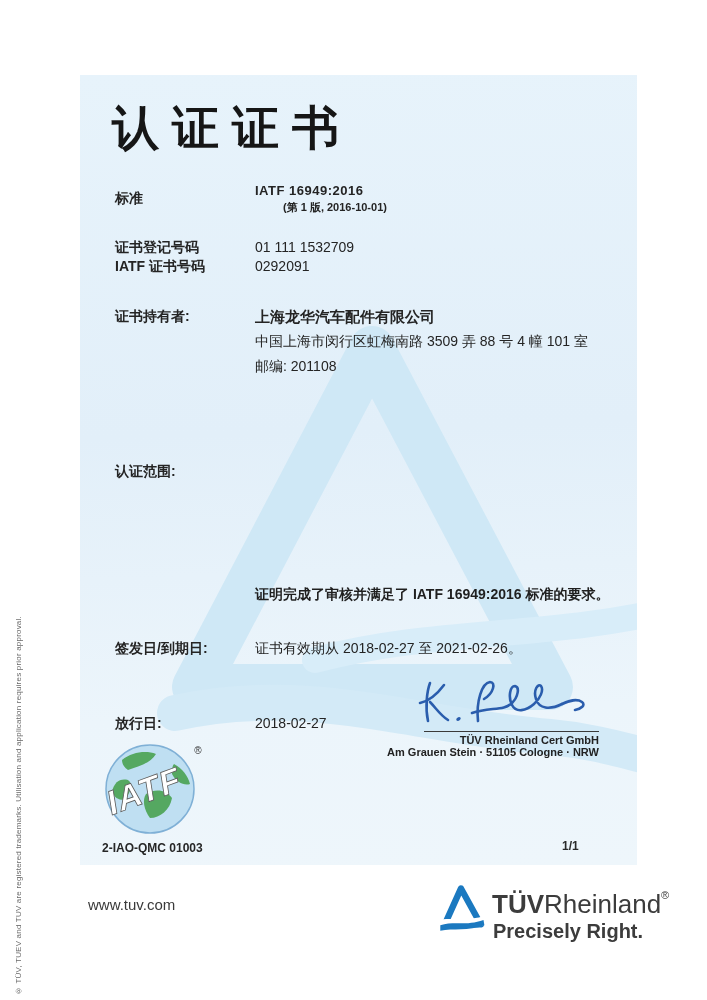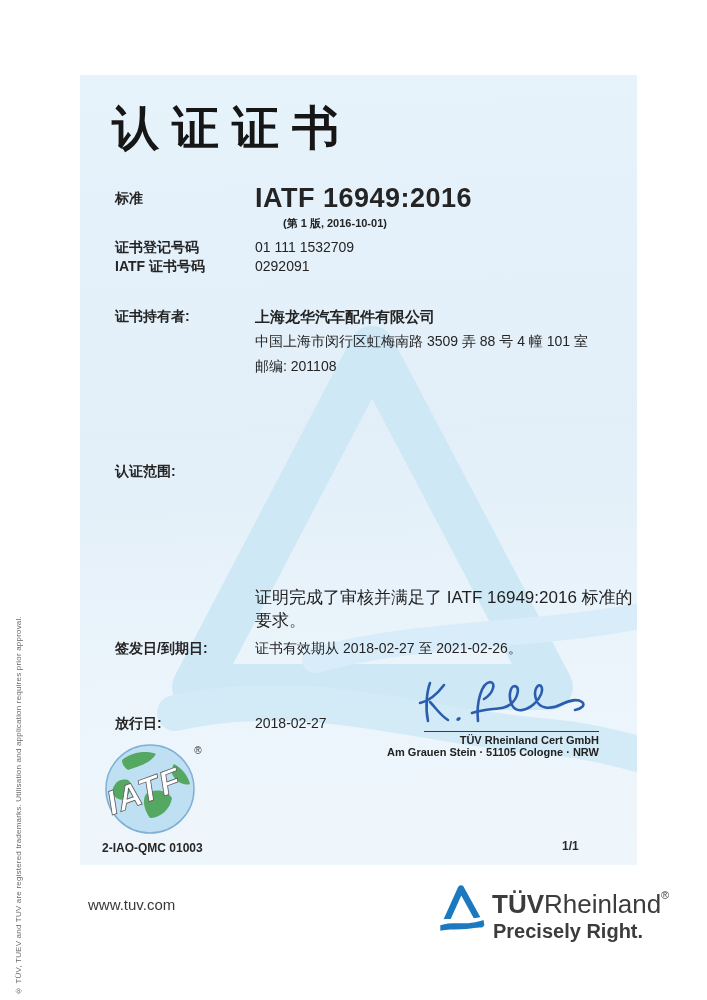--- a/index.html
+++ b/index.html
@@ -21,27 +21,27 @@
     overflow:hidden;
   }
   .watermark{position:absolute;left:0;top:0;z-index:0;}
   .panel-content{position:absolute;left:0;top:0;width:100%;height:100%;z-index:1;}
   .cert-title{
     position:absolute;left:32px;top:22px;
     font-size:47px;font-weight:700;letter-spacing:13px;color:#161616;
   }
   .lab{position:absolute;left:35px;font-size:14px;font-weight:600;color:#242424;white-space:nowrap;}
   .val{position:absolute;left:175px;font-size:14px;color:#242424;white-space:nowrap;}
-  .std-value{font-size:27px;font-weight:700;letter-spacing:.5px;text-align:center;}
+  .std-value{font-size:13px;font-weight:700;letter-spacing:.5px;}
   .std-edition{font-size:11px;font-weight:700;margin-top:2px;margin-left:28px;}
   .num-line{line-height:19px;}
   .holder-name{font-size:15px;font-weight:700;line-height:25px;}
   .holder-line{line-height:25px;}
   .scope-value{font-size:15px;font-weight:700;}
-  .statement{position:absolute;left:175px;font-size:17px;font-weight:400;}
+  .statement{position:absolute;left:175px;font-size:14px;font-weight:700;}
   
   .sig-block{position:absolute;right:38px;top:600px;width:240px;text-align:right;}
   .sig-scribble{display:block;margin-left:auto;margin-right:2px;}
   .sig-line{border-top:1.5px solid #3a3a3a;width:175px;margin-left:auto;margin-top:-6px;}
   .sig-org{font-size:11px;font-weight:600;color:#222;margin-top:2px;}
   .sig-addr{font-size:11px;font-weight:600;color:#222;}
   
   .iatf-block{position:absolute;left:20px;top:665px;width:190px;}
   .iatf-code{font-size:12px;font-weight:600;color:#262626;margin-top:1px;margin-left:2px;}
   .page-indicator{position:absolute;left:482px;top:764px;font-size:12px;font-weight:600;color:#2a2a2a;}

